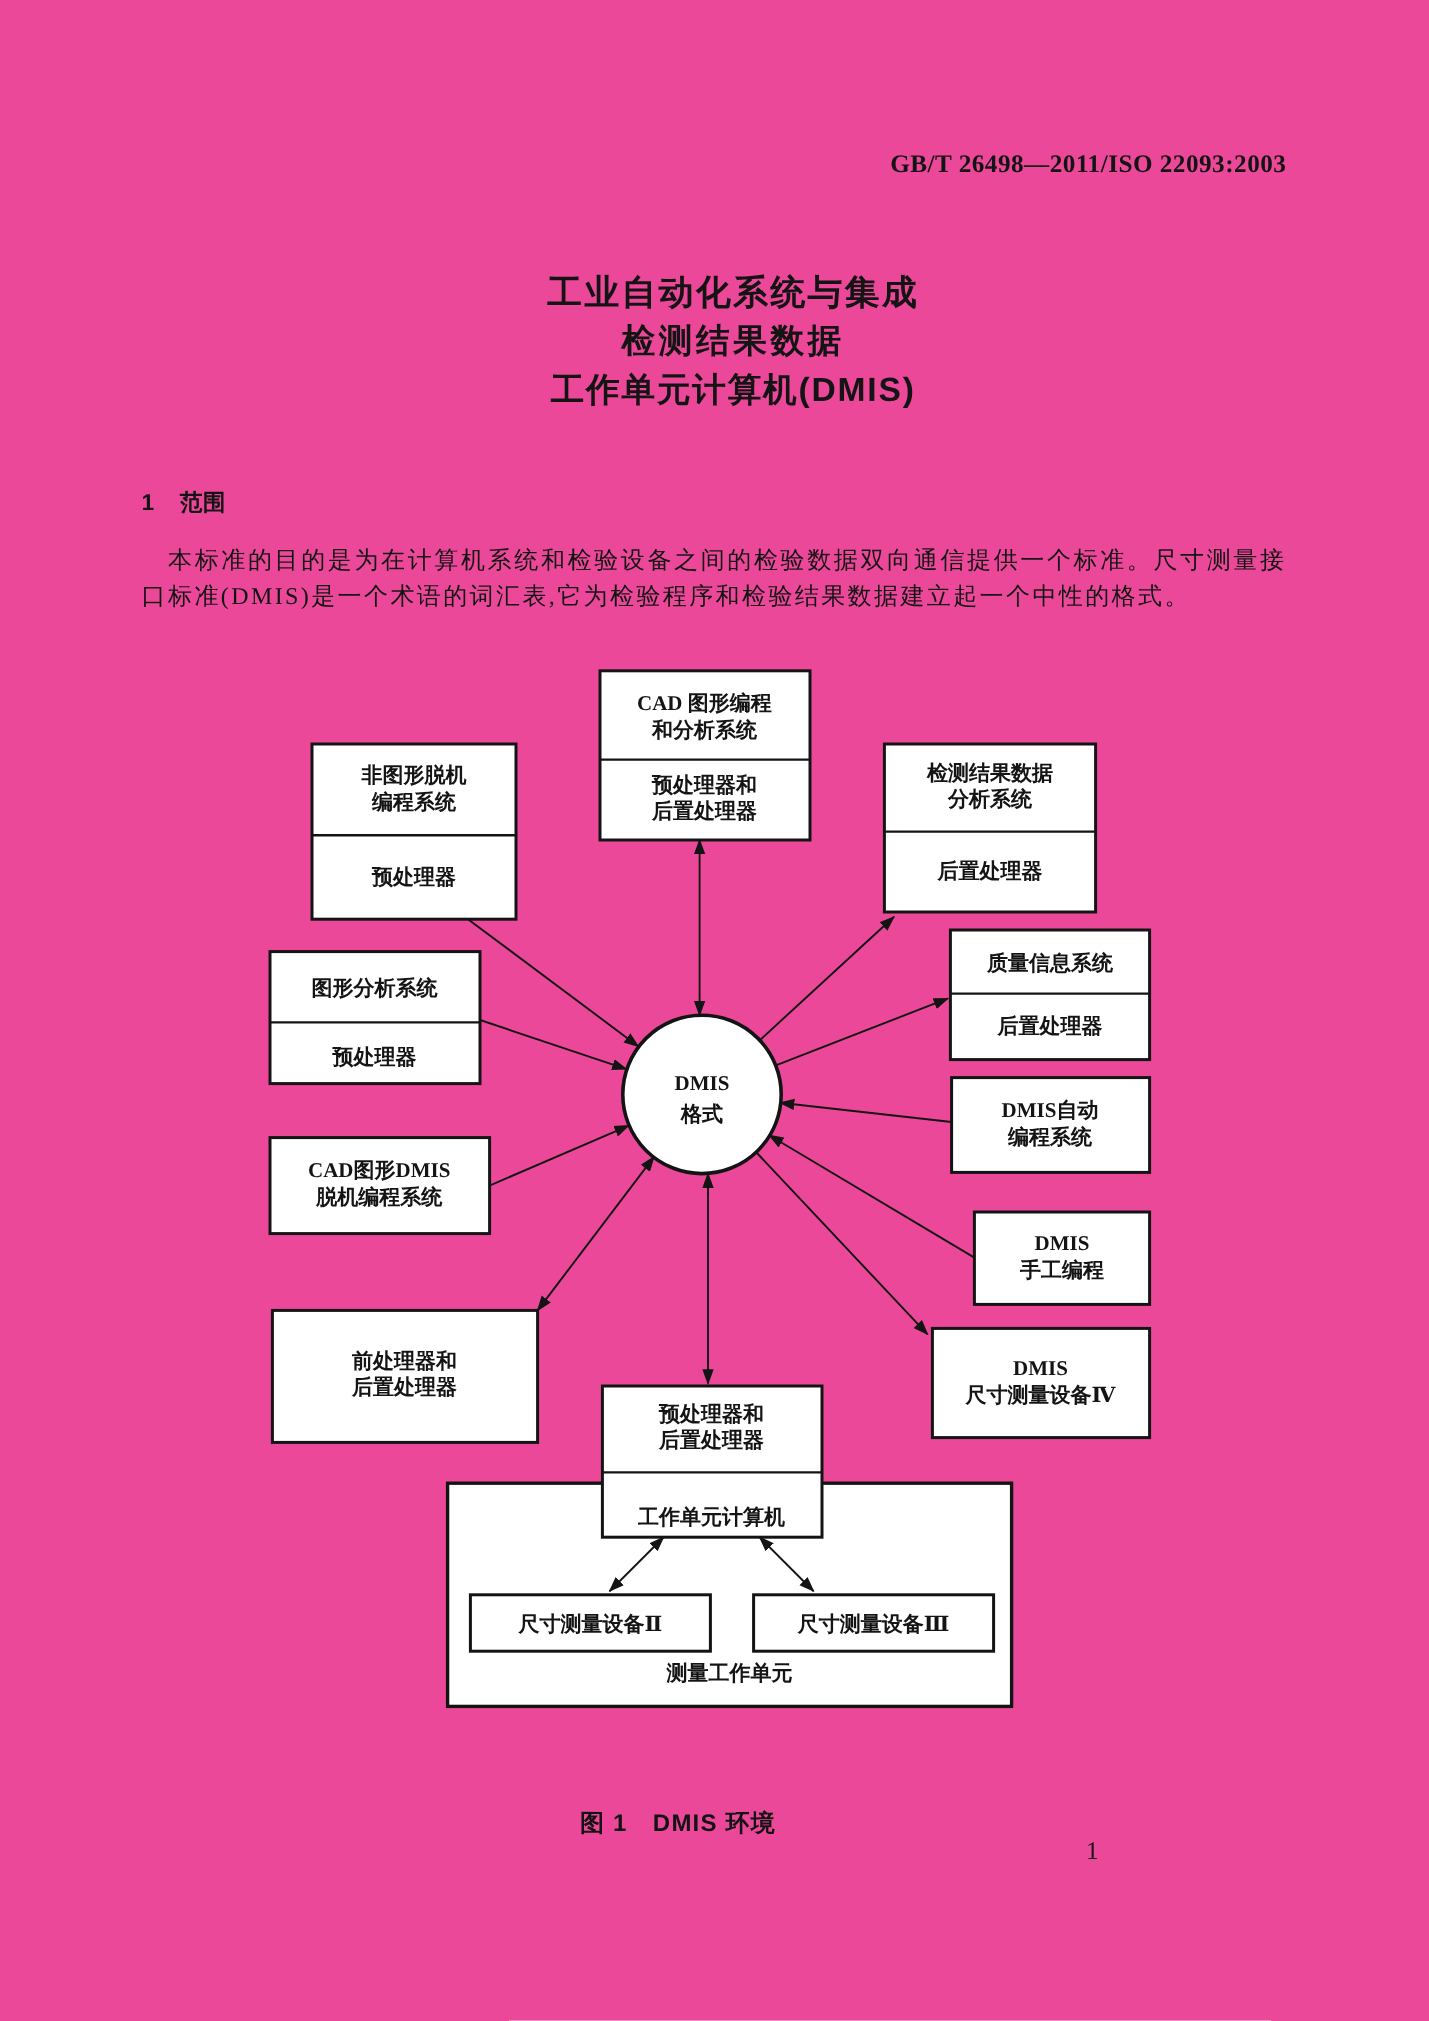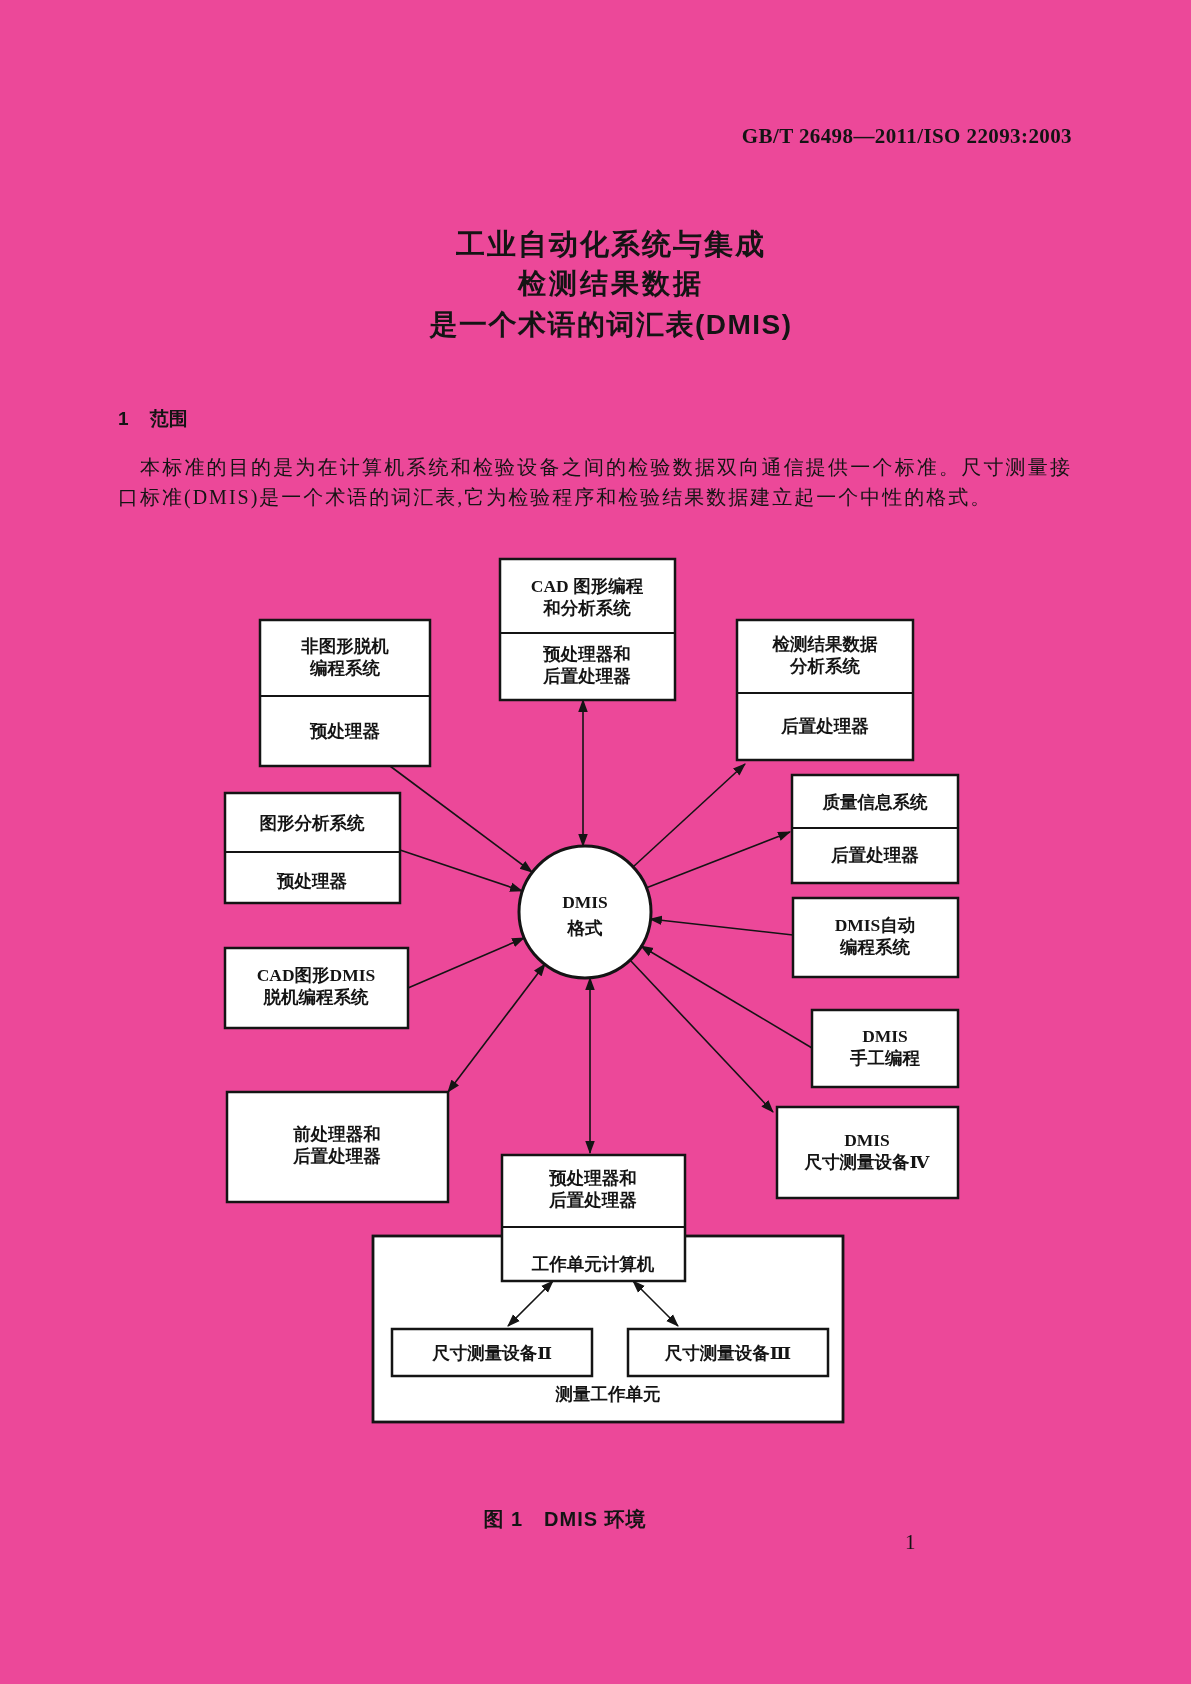--- a/index.html
+++ b/index.html
@@ -52,21 +52,21 @@
 </head>
 <body>
 
 <div class="page">
 
   <div class="doc-header">GB/T 26498—2011/ISO 22093:2003</div>
 
   <div class="doc-title">
     <div class="t1">工业自动化系统与集成</div>
     <div class="t2">检测结果数据</div>
-    <div class="t3">是一个术语的词汇表(DMIS)</div>
+    <div class="t3">工作单元计算机(DMIS)</div>
   </div>
 
   <div class="sec-heading">
     <span class="num">1</span>
     <span>范围</span>
   </div>
 
   <div class="body-para">本标准的目的是为在计算机系统和检验设备之间的检验数据双向通信提供一个标准。尺寸测量接口标准(DMIS)是一个术语的词汇表,它为检验程序和检验结果数据建立起一个中性的格式。</div>
 
   <svg class="figure-svg" width="1191" height="910" viewBox="0 0 1191 910" xmlns="http://www.w3.org/2000/svg">

